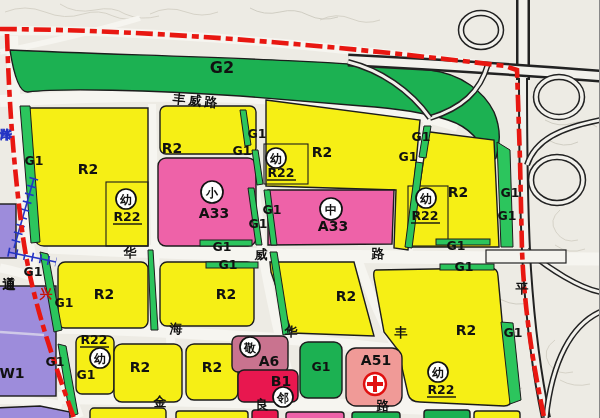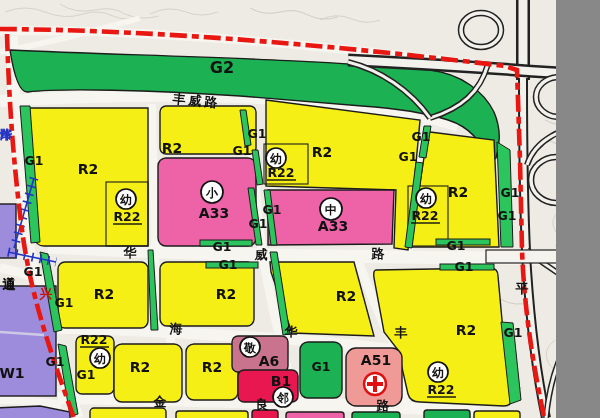--- a/index.html
+++ b/index.html
@@ -1,16 +1,16 @@
 <!DOCTYPE html>
 <html><head>
 <meta charset="utf-8">
 <style>
   html,body{margin:0;padding:0;background:#888;}
-  #stage{width:556px;height:418px;position:relative;overflow:hidden;background:#edebe4;
+  #stage{width:599px;height:418px;position:relative;overflow:hidden;background:#edebe4;
          font-family:"DejaVu Sans","Liberation Sans",sans-serif;}
   svg{display:block}
   .terr{fill:#edebe4}
   .ct{fill:none;stroke:#d2cfc4;stroke-width:.9}
   .ct2{fill:none;stroke:#c8c5ba;stroke-width:.8}
   .zone{stroke:#1c1c1c;stroke-width:1.4}
   .sub{fill:none;stroke:#1c1c1c;stroke-width:1.1}
   .yel{fill:#f6ef15}
   .grn{fill:#1cb152}
   .g1s{fill:#2cc55d;stroke:#1c1c1c;stroke-width:1}

